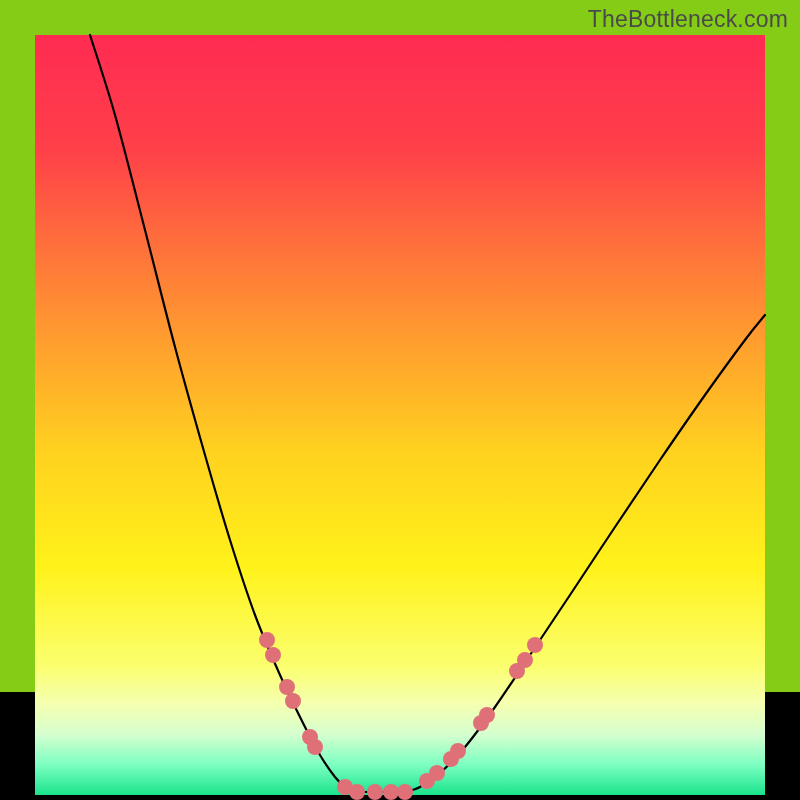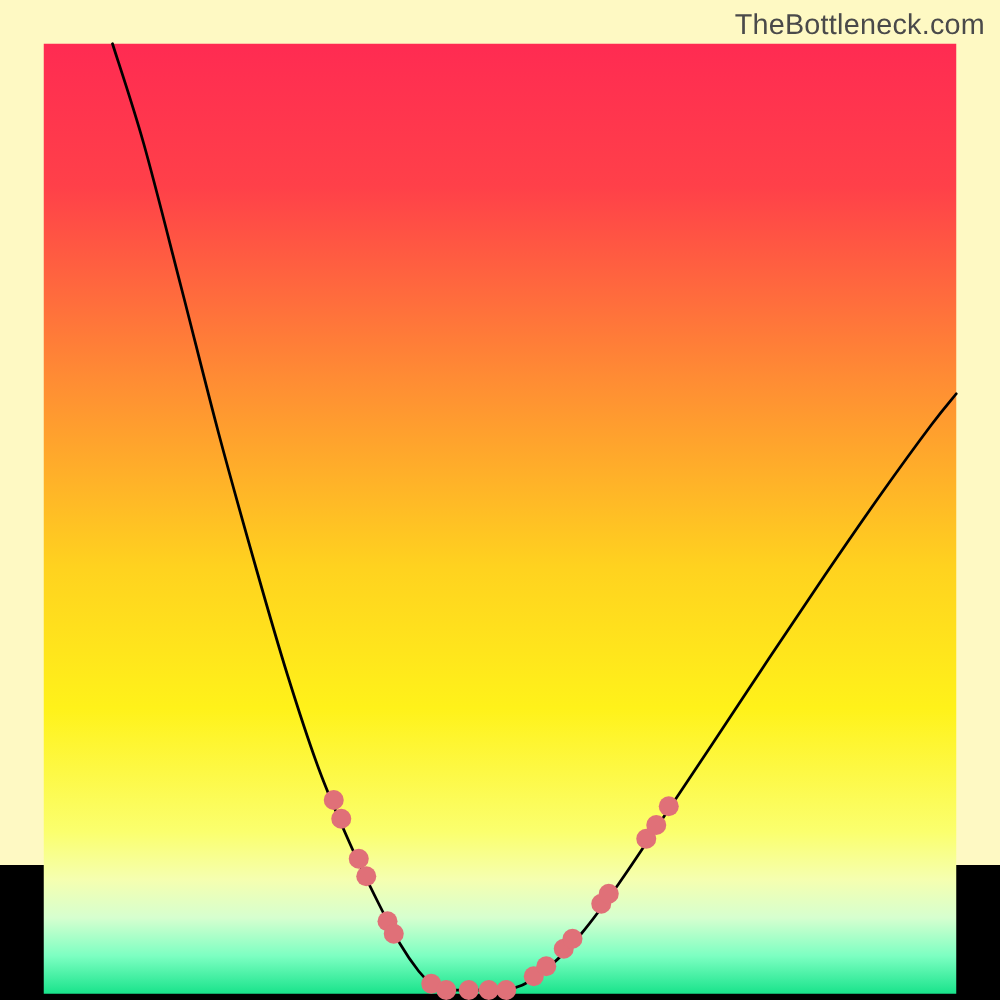--- a/index.html
+++ b/index.html
@@ -10,21 +10,21 @@
     background: #000;
     font-family: Arial, Helvetica, sans-serif;
     overflow: hidden;
   }
   .frame {
     position: absolute;
     left: 0;
     top: 0;
     width: 800px;
     height: 692px;
-    background: #fef9c3;
+    background: #84cc16;
   }
   .watermark {
     position: absolute;
     top: 6px;
     right: 12px;
     color: #4a4a4a;
     font-size: 23px;
     font-weight: 500;
     letter-spacing: 0.2px;
   }

